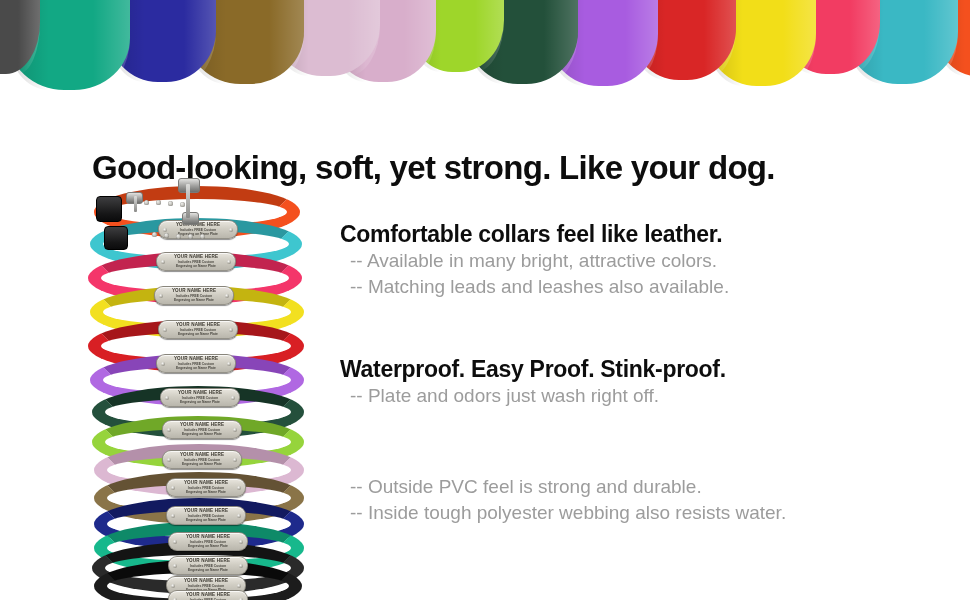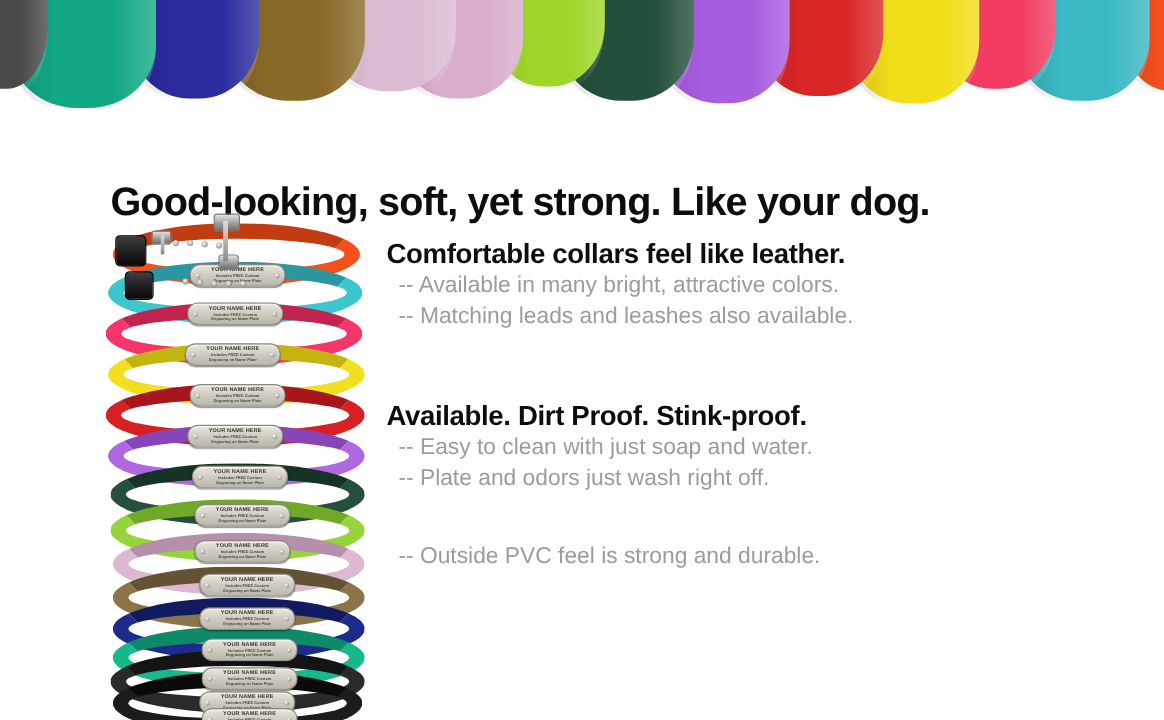--- a/index.html
+++ b/index.html
@@ -153,22 +153,23 @@
     width: 5px;
     height: 5px;
     border-radius: 50%;
     background: radial-gradient(circle at 35% 30%, #f4f4f2, #b0aea6 70%, #85837b);
     box-shadow: inset 0 0 1px rgba(0,0,0,0.5);
   }
 
   
   .feature {
     position: absolute;
-    left: 322px;
+    left: 340px;
     width: 600px;
+    margin-top: 23px;
   }
   .feature-heading {
     font-size: 23px;
     font-weight: bold;
     color: #0d0d0d;
     letter-spacing: -0.3px;
     line-height: 28px;
     white-space: nowrap;
   }
   .feature-bullet {
@@ -334,20 +335,20 @@
     </div>
 
   <div id="features"></div>
 
 <div class="feature" style="top: 197px;">
       <div class="feature-heading">Comfortable collars feel like leather.</div>
       <div class="feature-bullet">-- Available in many bright, attractive colors.</div>
       <div class="feature-bullet">-- Matching leads and leashes also available.</div>
     </div>
     <div class="feature" style="top: 332px;">
-      <div class="feature-heading">Available. Dirt Proof. Stink-proof.</div>
-      <div class="feature-bullet">-- Easy to clean with just soap and water.</div>
+      <div class="feature-heading">Waterproof. Easy Proof. Stink-proof.</div>
       <div class="feature-bullet">-- Plate and odors just wash right off.</div>
     </div>
     <div class="feature" style="top: 451px;">
       <div class="feature-bullet">-- Outside PVC feel is strong and durable.</div>
+      <div class="feature-bullet">-- Inside tough polyester webbing also resists water.</div>
     </div>
   </div>
 
 </body></html>

